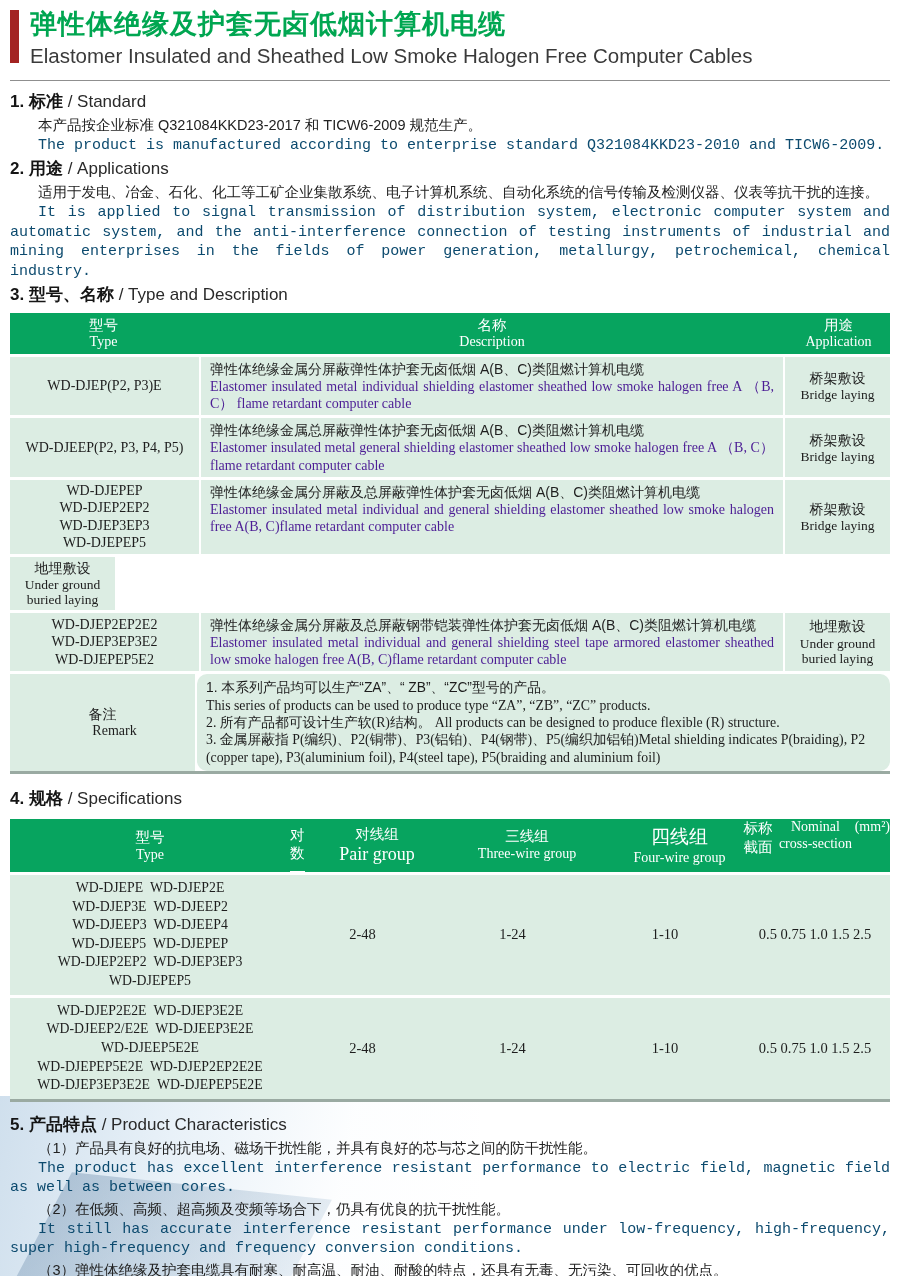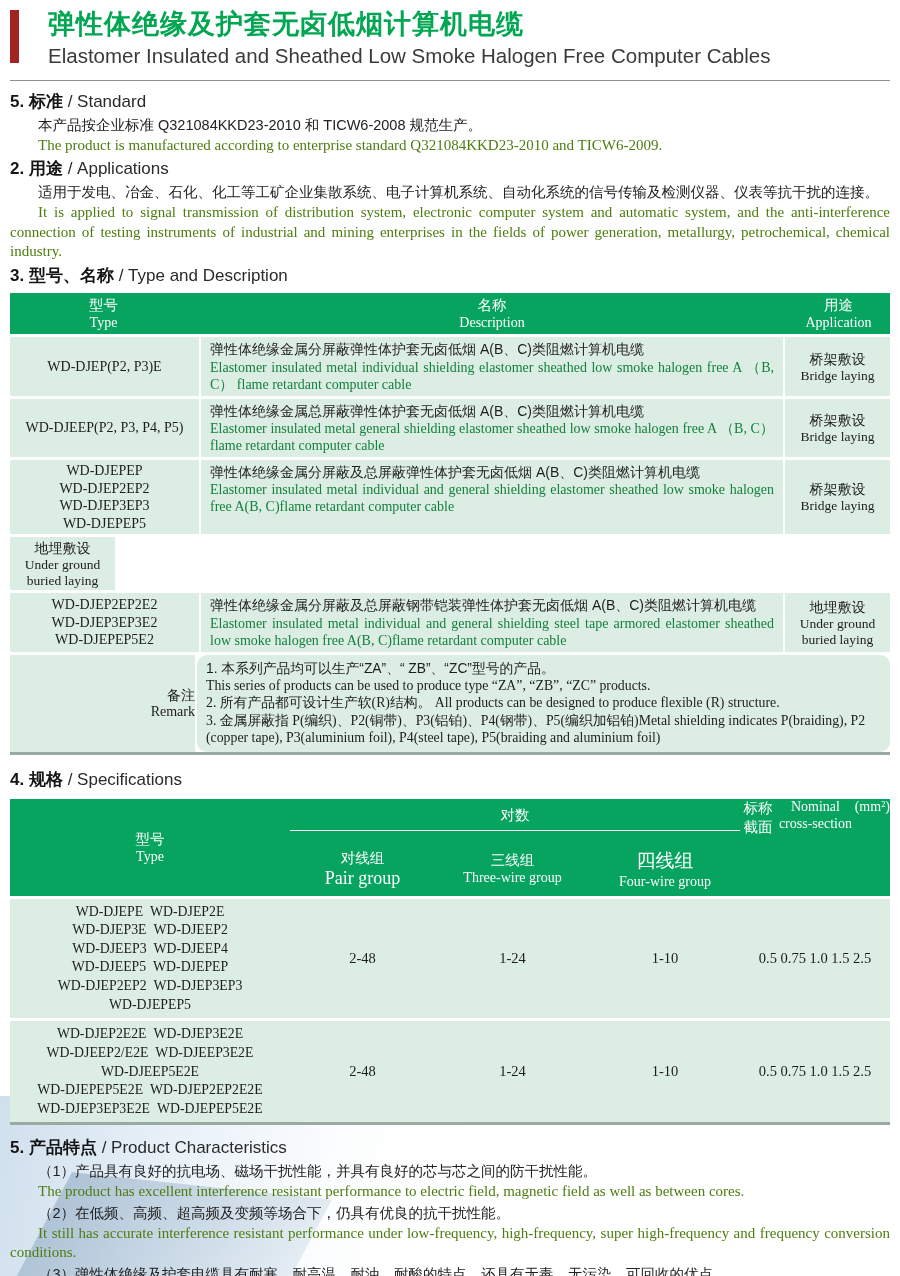--- a/index.html
+++ b/index.html
@@ -3,65 +3,65 @@
 <meta charset="utf-8">
 <style>
   html,body{margin:0;padding:0;}
   body{
     width:900px;height:1276px;position:relative;overflow:hidden;background:#fff;
     font-family:"Liberation Sans",sans-serif;color:#1d1d1d;
   }
   .content{position:relative;z-index:1;padding:0 10px;}
 
   
-  .title-block{position:relative;padding:9px 0 0 38px;}
+  .title-block{position:relative;padding:9px 0 0 20px;}
   .accent-bar{position:absolute;left:0;top:10px;width:9px;height:53px;background:#A32322;}
   .title-zh{color:#00A651;font-size:27px;font-weight:bold;line-height:1.15;letter-spacing:1px;}
   .title-en{color:#3a3a3a;font-size:20.5px;line-height:1.25;margin-top:3px;}
   .divider{border:0;border-top:1px solid #8f8f8f;margin:11px 0 10px;}
 
   
   .sec-heading{font-size:17px;line-height:1.35;color:#151515;margin:3px 0 1px;}
   .sec-heading .hzh{font-weight:bold;}
   .sec-heading .hen{font-weight:normal;color:#2a2a2a;}
   .p-zh{padding-left:28px;font-size:14.5px;line-height:1.38;margin:1px 0;color:#222;}
-  .p-en{font-family:Liberation Serif, serif;font-size:15px;line-height:1.3;text-indent:28px;
-        text-align:justify;margin:1px 0;color:#4d7c0f;}
+  .p-en{font-family:Liberation Mono, monospace;font-size:15px;line-height:1.3;text-indent:28px;
+        text-align:justify;margin:1px 0;color:#0c4a6e;}
 
   
   .t1{margin-top:6px;border-bottom:3px solid #9aaaa2;}
   .t1-head{display:flex;background:#07A45F;color:#fff;text-align:center;}
   .t1-head .hc{display:flex;flex-direction:column;justify-content:center;padding:3px 0;}
   .hc .zh{font-size:14.5px;line-height:1.25;}
   .hc .en{font-family:"Liberation Serif",serif;font-size:14px;line-height:1.2;}
   .t1-ctype{width:187px;}
   .t1-cdesc{flex:1;}
   .t1-capp{width:103px;}
   .t1-row{display:flex;gap:2px;margin-top:3px;}
   .t1-row .cell{background:#DCEDE3;}
   .c-type{width:185px;display:flex;align-items:center;justify-content:center;text-align:center;
           font-family:"Liberation Serif",serif;font-size:14px;line-height:1.25;white-space:pre-line;padding:2px 2px;}
   .c-desc{flex:1;padding:3px 9px;}
   .desc-zh{font-size:14px;line-height:1.3;color:#1f1f1f;}
-  .desc-en{font-family:"Liberation Serif",serif;font-size:14px;line-height:1.22;text-align:justify;color:#15803d;}
+  .desc-en{font-family:"Liberation Serif",serif;font-size:14px;line-height:1.22;text-align:justify;color:#4c1d95;}
   .c-app{width:101px;display:flex;flex-direction:column;justify-content:center;text-align:center;padding:2px 2px;}
   .app-zh{font-size:14px;line-height:1.3;}
   .app-en{font-family:"Liberation Serif",serif;font-size:13.5px;line-height:1.15;}
-  .c-remark-label{width:185px;display:flex;flex-direction:column;justify-content:center;text-align:right;}
+  .c-remark-label{width:185px;display:flex;flex-direction:column;justify-content:center;text-align:center;}
   .remark-zh{font-size:14px;line-height:1.3;}
   .remark-en{font-family:"Liberation Serif",serif;font-size:14px;line-height:1.2;padding-left:24px;}
   .c-remark{flex:1;padding:5px 9px;border-radius:10px;}
   .rl{font-size:13.8px;line-height:1.26;}
   .rl-en,.rl-mix{font-family:"Liberation Serif",serif;}
 
   
   .t2{margin-top:8px;border-bottom:3px solid #9aaaa2;}
   .t2-head{display:flex;background:#07A45F;color:#fff;text-align:center;}
   .t2h-type{width:280px;display:flex;flex-direction:column;justify-content:center;}
-  .t2h-mid{width:450px;display:flex;flex-direction:column;gap:12px;}
+  .t2h-mid{width:450px;display:flex;}
   .t2h-mid-top{padding:7px 0 5px;border-bottom:1px solid #fff;}
   .t2h-sub{display:flex;flex:1;align-items:center;padding:5px 0 6px;}
   .t2h-sub .sc{display:flex;flex-direction:column;justify-content:center;}
   .t2h-pair{width:145px;}.t2h-three{width:155px;}.t2h-four{width:150px;}
   .t2h-cross{width:150px;display:flex;flex-direction:row;justify-content:center;}
   .t2-row{display:flex;margin-top:3px;background:#DCEDE3;align-items:center;}
   .t2-ctype{width:280px;text-align:center;font-family:"Liberation Serif",serif;font-size:13.8px;
             line-height:1.35;white-space:pre-line;padding:4px 0;}
   .t2-val{text-align:center;font-family:"Liberation Serif",serif;font-size:14.5px;}
   .t2-cpair{width:145px;}.t2-cthree{width:155px;}.t2-cfour{width:150px;}.t2-ccross{width:150px;}
@@ -84,24 +84,24 @@
 <div class="content">
 
   <div class="title-block">
     <div class="accent-bar"></div>
     <div class="title-zh">弹性体绝缘及护套无卤低烟计算机电缆</div>
     <div class="title-en">Elastomer Insulated and Sheathed Low Smoke Halogen Free Computer Cables</div>
   </div>
   <hr class="divider">
 
   <div class="sec-heading">
-    <span class="hzh">5. 标准</span>
+    <span class="hzh">1. 标准</span>
     <span class="hen">/ Standard</span>
   </div>
-  <div class="p-zh">本产品按企业标准 Q321084KKD23-2010 和 TICW6-2008 规范生产。</div>
+  <div class="p-zh">本产品按企业标准 Q321084KKD23-2017 和 TICW6-2009 规范生产。</div>
   <div class="p-en">The product is manufactured according to enterprise standard Q321084KKD23-2010 and TICW6-2009.</div>
 
   <div class="sec-heading">
     <span class="hzh">2. 用途</span>
     <span class="hen">/ Applications</span>
   </div>
   <div class="p-zh">适用于发电、冶金、石化、化工等工矿企业集散系统、电子计算机系统、自动化系统的信号传输及检测仪器、仪表等抗干扰的连接。</div>
   <div class="p-en">It is applied to signal transmission of distribution system, electronic computer system and automatic system, and the anti-interference connection of testing instruments of industrial and mining enterprises in the fields of power generation, metallurgy, petrochemical, chemical industry.</div>
 
   <div class="sec-heading">

